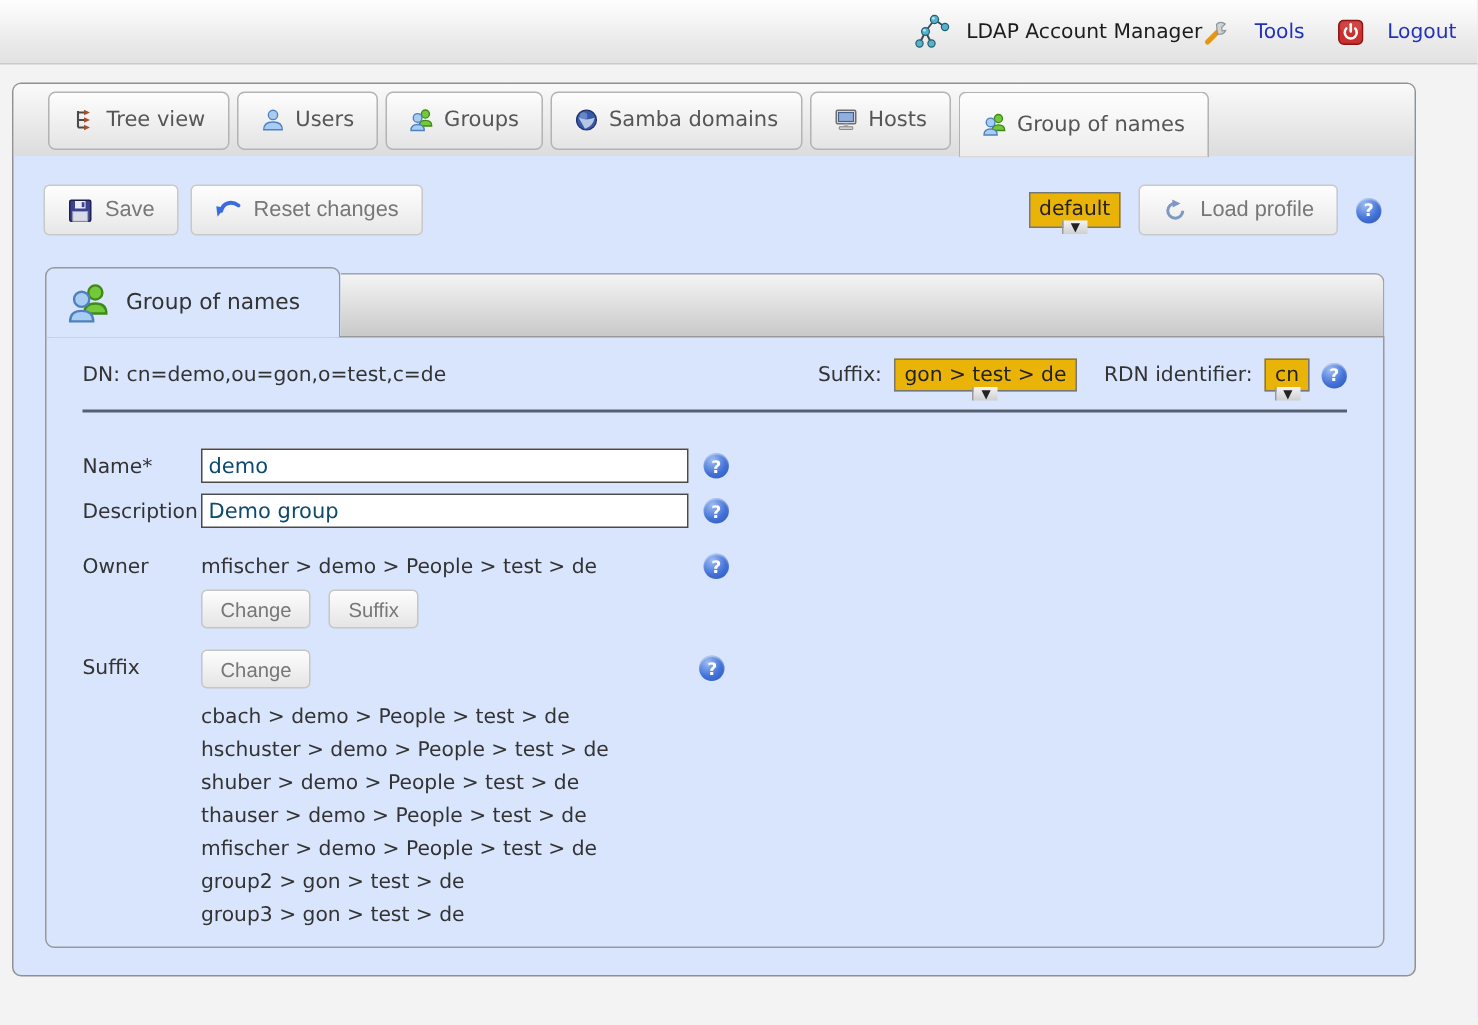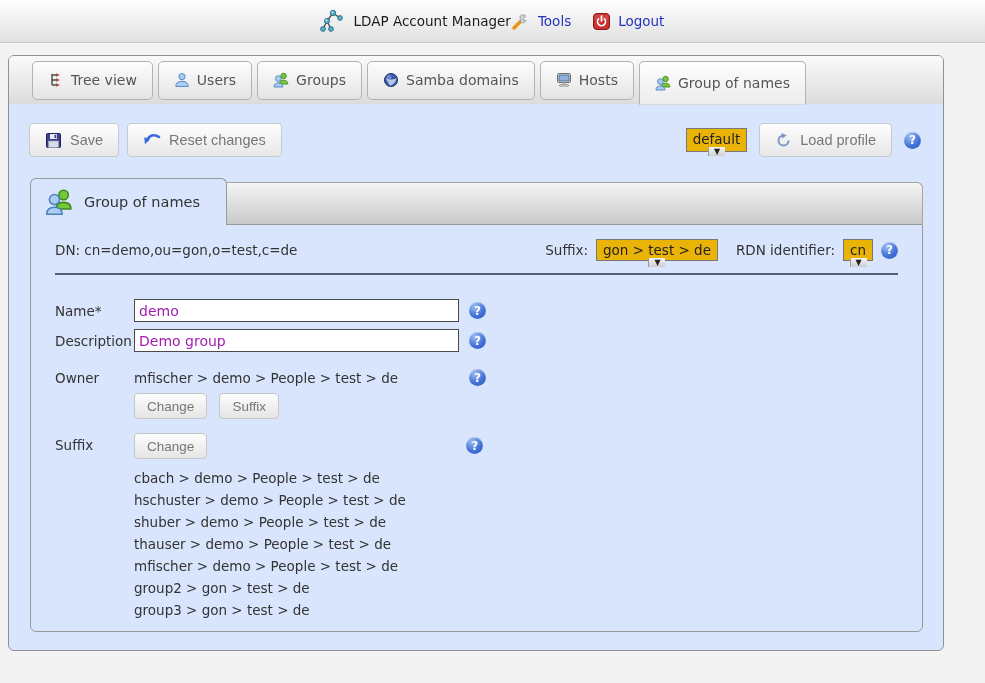--- a/index.html
+++ b/index.html
@@ -10,27 +10,27 @@
     color:#333;
     overflow:hidden;
     position:relative;
   }
 
   
   .app-header {
     height:43px;
     background:linear-gradient(#fefefe,#e9e9e9 70%,#e2e2e2);
     border-bottom:1px solid #c9c9c9;
-    display:flex; align-items:center; justify-content:center;
+    display:flex; align-items:center; justify-content:flex-end;
     padding:0 14px 0 12px;
   }
   .brand { display:flex; align-items:center; gap:9px; }
   .brand-title { font-size:13.5px; color:#1c1c1c; }
   .header-links { display:flex; align-items:center; gap:22px; }
-  .hlink { display:flex; align-items:center; gap:8px; text-decoration:none; cursor:pointer; }
+  .hlink { display:flex; align-items:center; gap:16px; text-decoration:none; cursor:pointer; }
   .hlink span.lbl { color:#2233bb; font-size:13.5px; }
 
   
   .outer {
     position:absolute; left:8px; top:55px; width:936px; height:596px;
     border:1px solid #919191; border-radius:6px;
     background:#d8e5fc;
     overflow:hidden;
   }
 
@@ -136,21 +136,21 @@
 
   
   .form { margin-top:24px; display:grid; grid-template-columns:79px 1fr; row-gap:0; }
   .flabel { font-size:13.5px; color:#333; padding-top:4px; }
   .fvalue { display:flex; align-items:flex-start; gap:10px; }
   .frow { display:contents; }
   .txt-input {
     width:325px; height:23px;
     border:1px solid #4a4a4a;
     font-family:"DejaVu Sans","Liberation Sans",sans-serif;
-    font-size:14px; color:#a21caf;
+    font-size:14px; color:#0c4a6e;
     padding:1px 4px;
     background:#fff;
   }
   .row-gap { height:7px; grid-column:1 / 3; }
   .row-gap-lg { height:14px; grid-column:1 / 3; }
   .plain-val { font-size:13.5px; color:#333; padding-top:4px; width:325px; }
   .btn-sm {
     display:inline-flex; align-items:center;
     height:26px; padding:0 12px;
     background:linear-gradient(#fdfdfd,#e5e5e5);

